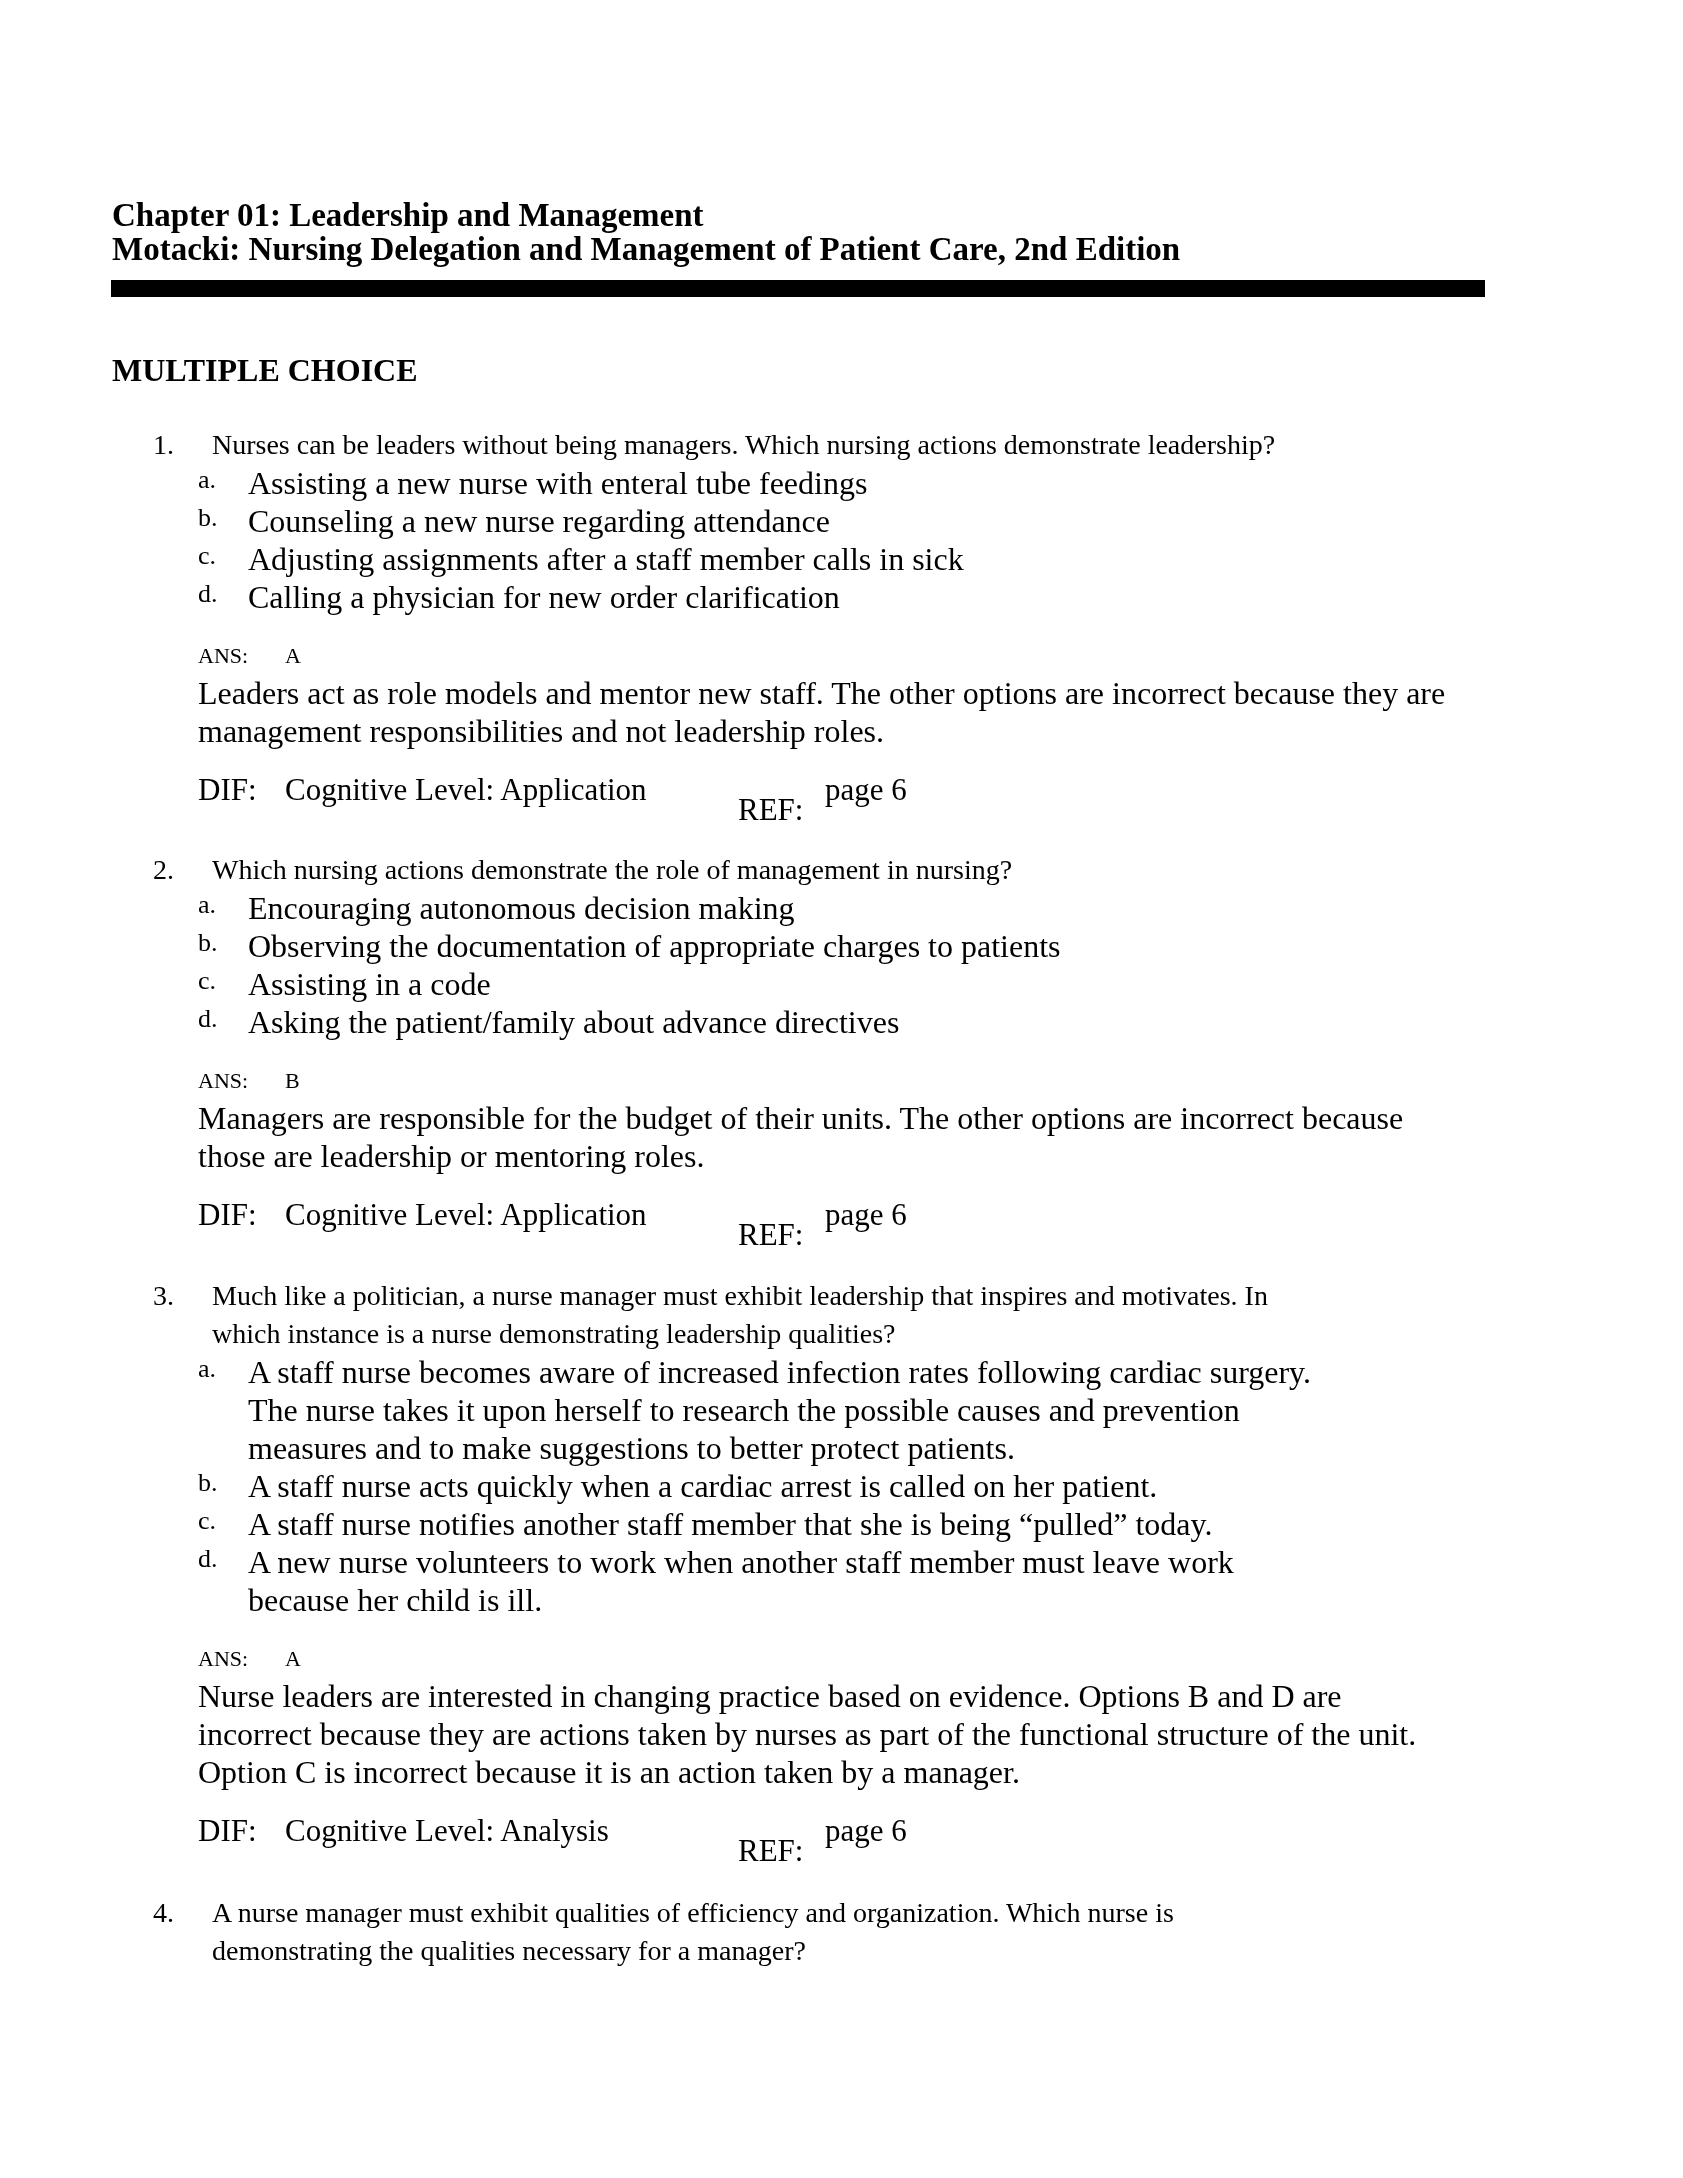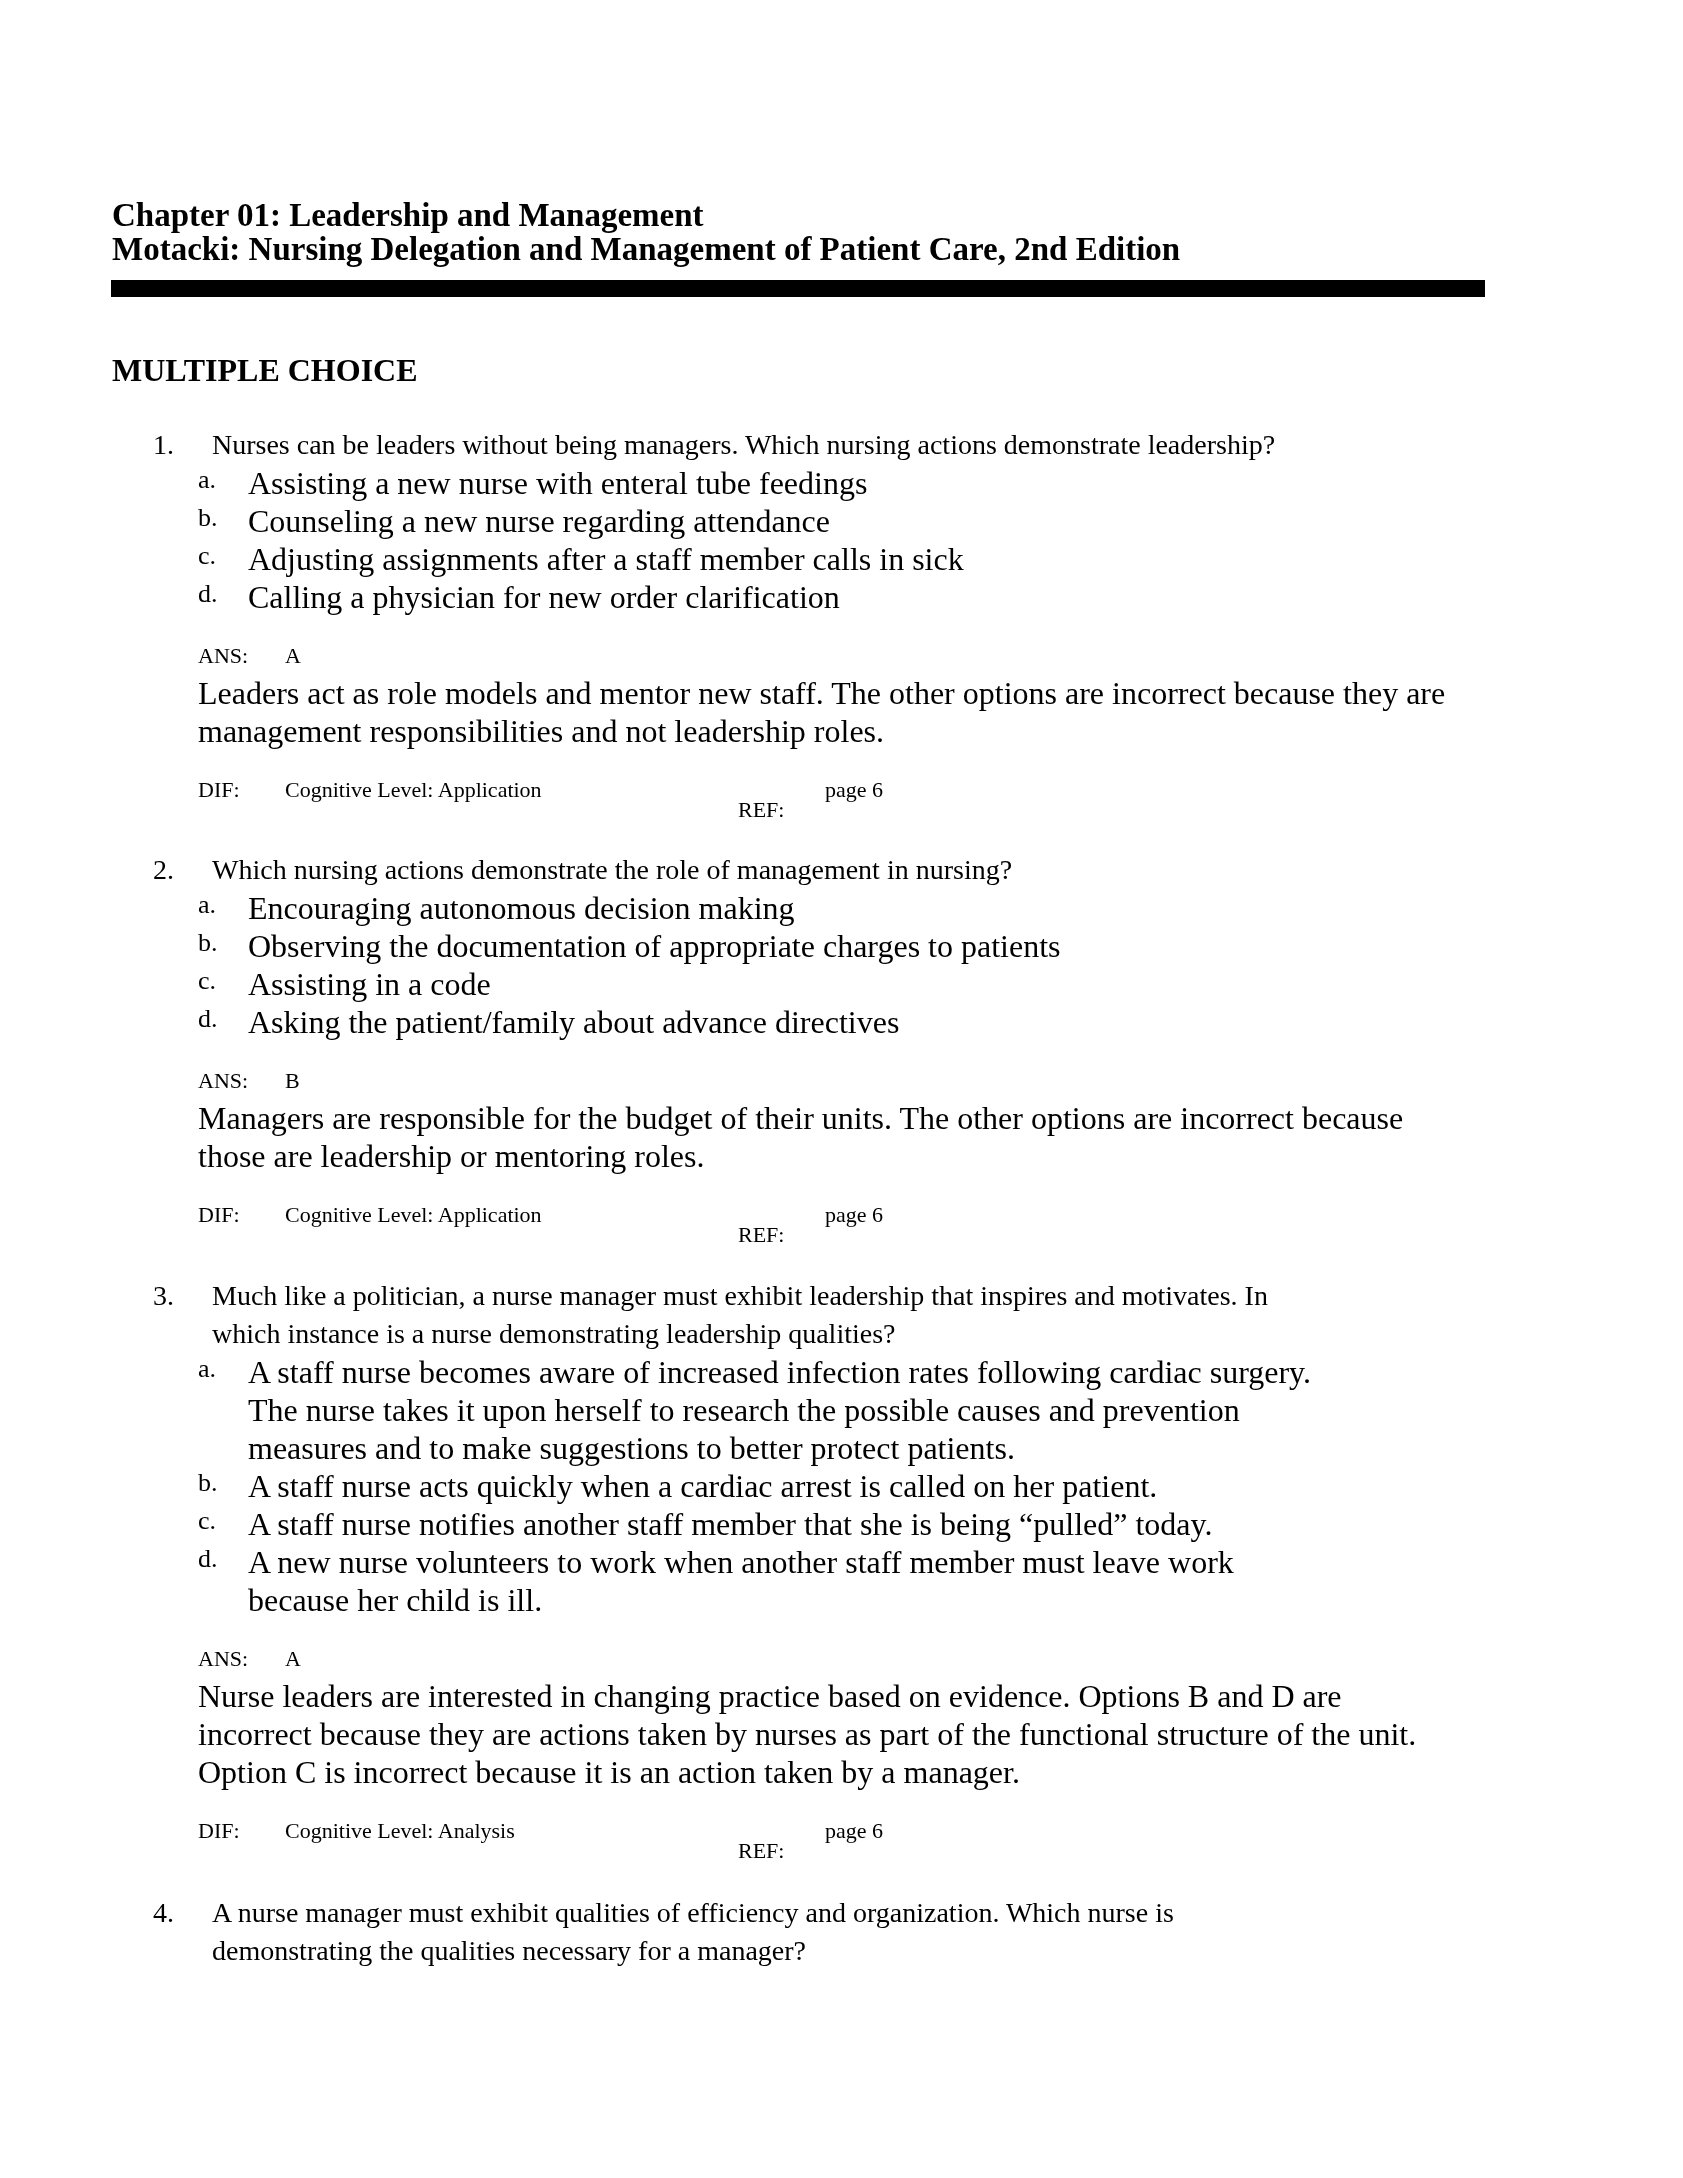--- a/index.html
+++ b/index.html
@@ -21,21 +21,21 @@
   .q-text { position: absolute; left: 212px; top: 0; font-size: 28px; line-height: 38px; white-space: nowrap; }
   .opt-row { position: relative; }
   .opt-letter { position: absolute; left: 198px; top: -3px; font-size: 26px; line-height: 38px; }
   .opt-line { position: relative; left: 248px; font-size: 32px; line-height: 38px; white-space: nowrap; height: 38px; }
 
   .gap { height: 22px; }
   .ans-row { position: relative; height: 36px; font-size: 22px; line-height: 36px; }
   .ans-label { position: absolute; left: 198px; }
   .ans-value { position: absolute; left: 285px; }
   .expl-line { position: relative; left: 198px; font-size: 32px; line-height: 38px; height: 38px; white-space: nowrap; }
-  .dif-row { position: relative; height: 36px; font-size: 22px; line-height: 36px; }
+  .dif-row { position: relative; height: 36px; font-size: 31px; line-height: 36px; }
   .dif-label { position: absolute; left: 198px; }
   .dif-value { position: absolute; left: 285px; }
   .ref-label { position: absolute; left: 738px; margin-top: 20px; }
   .ref-value { position: absolute; left: 825px; }
 </style>
 </head>
 <body>
 
 <div class="page">
 

